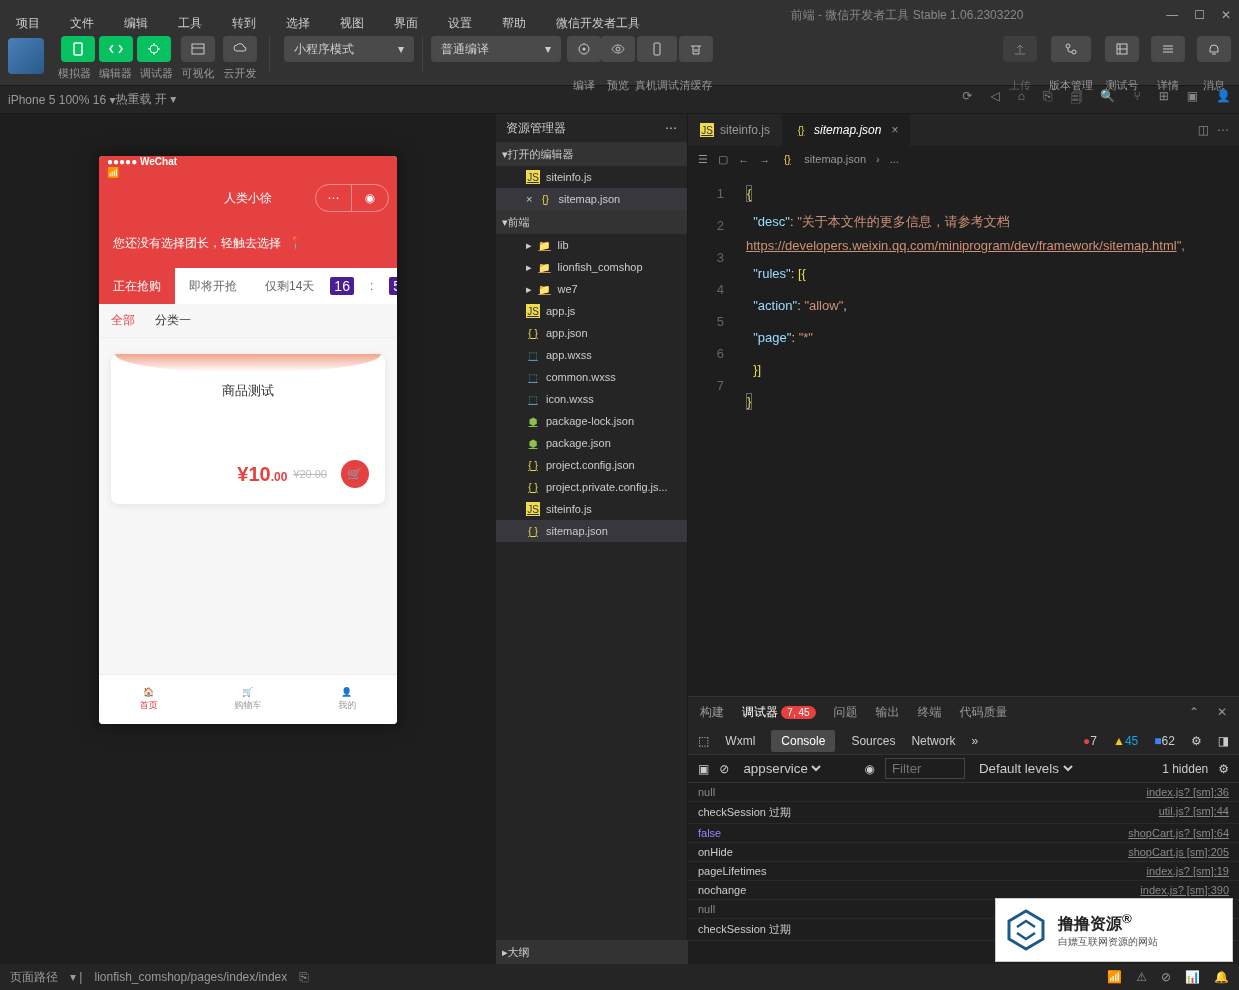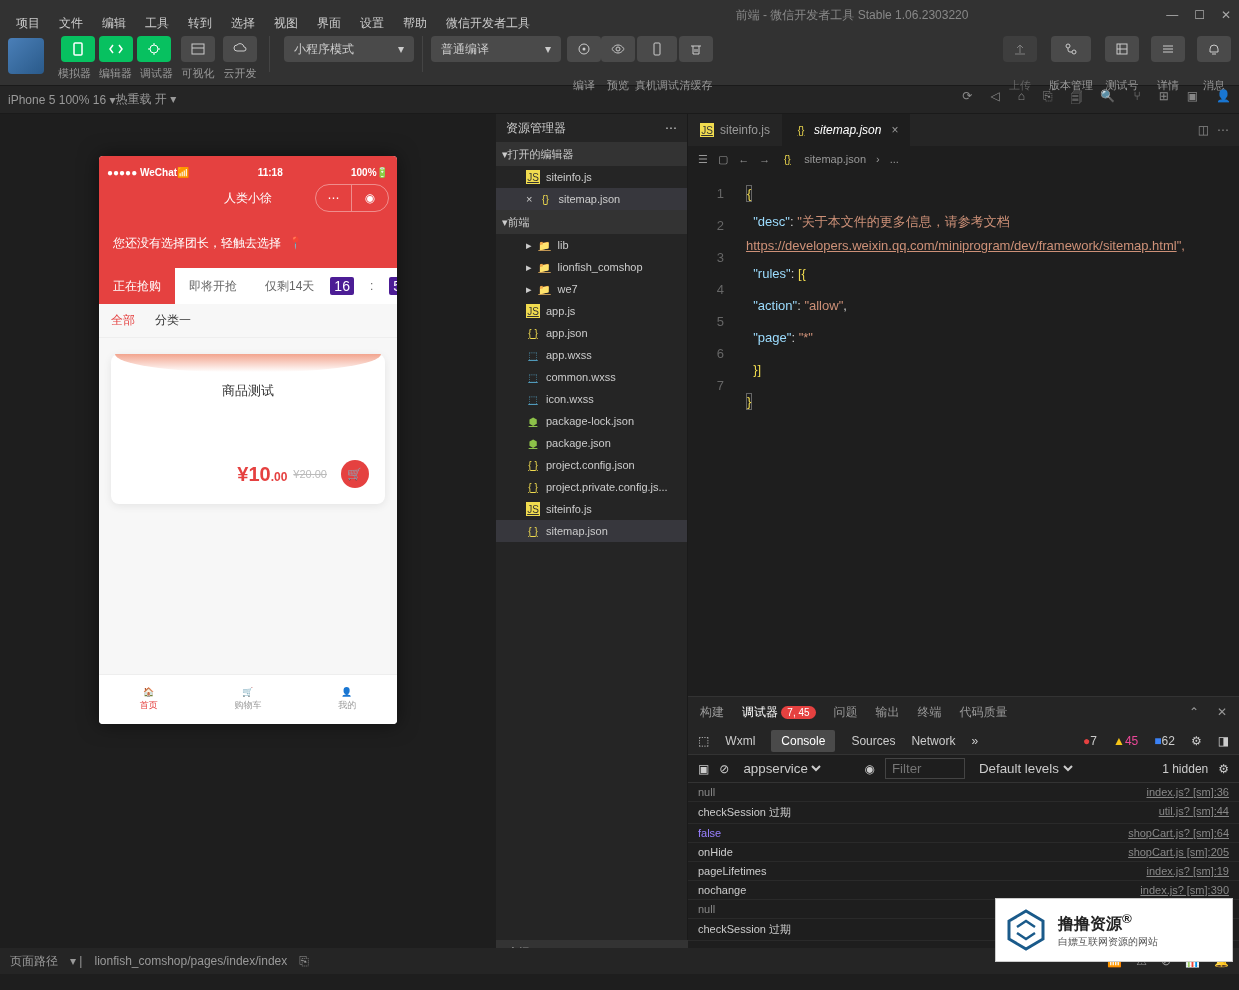--- a/index.html
+++ b/index.html
@@ -1,20 +1,20 @@
 <!DOCTYPE html>
 <html><head>
 <meta charset="utf-8">
 <style>
 * { margin:0; padding:0; box-sizing:border-box; font-family:"Microsoft YaHei","PingFang SC",sans-serif; }
 body { background:#1e1e1e; color:#ccc; font-size:12px; width:1239px; height:990px; overflow:hidden; position:relative; }
 
 
 .titlebar { height:30px; background:#323232; display:flex; align-items:center; padding:0 8px; }
-.menubar { display:flex; gap:3px;margin-top:16px; }
+.menubar { display:flex; gap:14px;margin-top:16px; }
 .menubar span { padding:4px 8px; cursor:pointer; color:#ccc; }
 .title-center { flex:1; text-align:center; color:#888; }
 .win-controls { display:flex; gap:16px; color:#aaa; }
 
 
 .toolbar { height:56px; background:#323232; display:flex; align-items:flex-start; padding:6px 8px; border-bottom:1px solid #1a1a1a; }
 .avatar { width:36px; height:36px; background:linear-gradient(135deg,#4a7fb8,#2a5a8a); border-radius:4px; margin-right:10px; margin-top:2px; }
 .tbtn-group { display:flex; flex-direction:column; align-items:center; margin:0 4px; }
 .tbtn-row { display:flex; gap:4px; }
 .tbtn { width:34px; height:26px; border-radius:4px; display:flex; align-items:center; justify-content:center; cursor:pointer; color:#fff; }
@@ -32,21 +32,21 @@
 .secbar { height:28px; background:#252525; display:flex; align-items:center; padding:0 8px; color:#999; border-bottom:1px solid #1a1a1a; }
 .secbar .device { }
 .secbar .icons-right { margin-left:auto; display:flex; gap:18px; color:#888; }
 
 
 .main { display:flex; height:calc(990px - 30px - 56px - 28px - 26px); }
 
 
 .sim-panel { width:496px; background:#1e1e1e; display:flex; justify-content:center; padding-top:42px; }
 .phone { width:298px; height:568px; background:#fff; border-radius:4px; overflow:hidden; box-shadow:0 0 20px rgba(0,0,0,0.5); }
-.phone-status { height:22px; background:#e54140; color:#fff; display:flex; align-items:flex-end; padding:0 8px; font-size:10px; font-weight:bold; }
+.phone-status { height:22px; background:#e54140; color:#fff; display:flex; align-items:flex-start; padding:0 8px; font-size:10px; font-weight:bold;flex-direction:column; }
 .phone-status .ctr { flex:1; text-align:center; }
 .phone-nav { height:40px; background:#e54140; display:flex; align-items:center; justify-content:center; color:#fff; position:relative; }
 .capsule { position:absolute; right:8px; display:flex; border:1px solid rgba(255,255,255,0.4); border-radius:14px; height:28px; overflow:hidden; }
 .capsule div { width:36px; display:flex; align-items:center; justify-content:center; color:#fff; }
 .capsule div:first-child { border-right:1px solid rgba(255,255,255,0.4); }
 .phone-banner { height:50px; background:#e54140; color:#fff; display:flex; align-items:center; padding:0 14px; font-size:12px;font-family:Liberation Mono, monospace; }
 .phone-tabs { height:36px; display:flex; background:#fff; }
 .phone-tab { flex:0 0 auto; padding:0 14px; display:flex; align-items:center; font-size:12px; color:#666; }
 .phone-tab.active { background:#e54140; color:#fff; }
 .phone-tab.timer { margin-left:auto; color:#666; padding-right:6px; }
@@ -109,21 +109,21 @@
 .dbg-input { background:transparent; border:1px solid #444; padding:2px 6px; color:#ccc; width:80px; }
 .dbg-log { flex:1; overflow:auto; font-family:Consolas,monospace; font-size:11px; }
 .log-row { display:flex; padding:3px 10px; border-bottom:1px solid #2a2a2a; }
 .log-msg { flex:1; color:#ccc; }
 .log-msg.null { color:#888; }
 .log-msg.false { color:#9980ff; }
 .log-msg .num { color:#9980ff; }
 .log-src { color:#888; text-decoration:underline; }
 
 
-.statusbar { height:26px; background:#252525; display:flex; align-items:center; padding:0 10px; color:#999; gap:12px; position:absolute; bottom:16px; left:0; right:0; }
+.statusbar { height:26px; background:#252525; display:flex; align-items:center; padding:0 10px; color:#999; gap:12px; position:absolute; bottom:0; left:0; right:0; }
 .statusbar .right { margin-left:auto; display:flex; gap:14px; }
 
 
 .watermark { position:absolute; right:6px; bottom:28px; width:238px; height:64px; background:#fff; border:1px solid #ccc; display:flex; align-items:center; padding:6px; gap:8px; }
 .wm-icon { width:48px; height:48px; display:flex; align-items:center; justify-content:center; }
 .wm-text { display:flex; flex-direction:column; }
 .wm-text .t1 { font-size:16px; font-weight:bold; color:#222; }
 .wm-text .t2 { font-size:10px; color:#555; }
 
 svg { pointer-events:none; }
@@ -495,21 +495,21 @@
         <span>✕</span>
       </div>
       <div class="dbg-sub">
         <span>⬚</span>
         <span>Wxml</span>
         <span class="active">Console</span>
         <span>Sources</span>
         <span>Network</span>
         <span>»</span>
         <span style="margin-left:auto;color:#e54140">●<span style="color:#ccc">7</span></span>
-        <span style="color:#f5c518">▲<span style="color:#ec4899">45</span></span>
+        <span style="color:#f5c518">▲<span style="color:#0ea5e9">45</span></span>
         <span style="color:#3b82f6">■<span style="color:#ccc">62</span></span>
         <span>⚙</span>
         <span>◨</span>
       </div>
       <div class="dbg-filter-row">
         <span>▣</span>
         <span>⊘</span>
         <select class="dbg-select"><option>appservice</option></select>
         <span style="flex:0 0 20px"></span>
         <span>◉</span>

